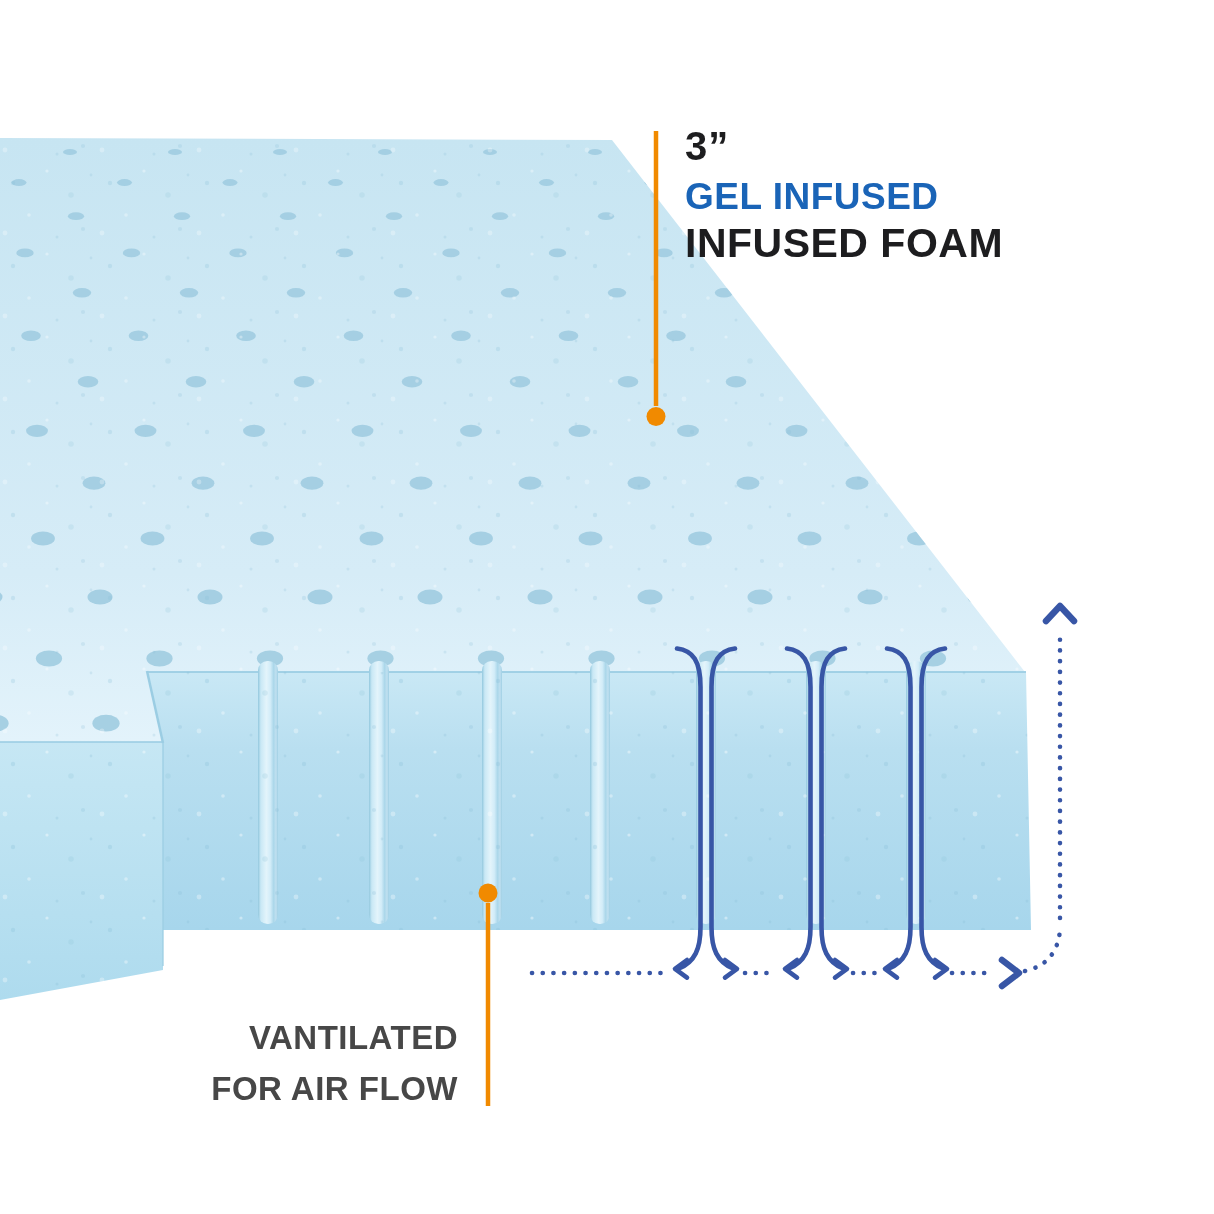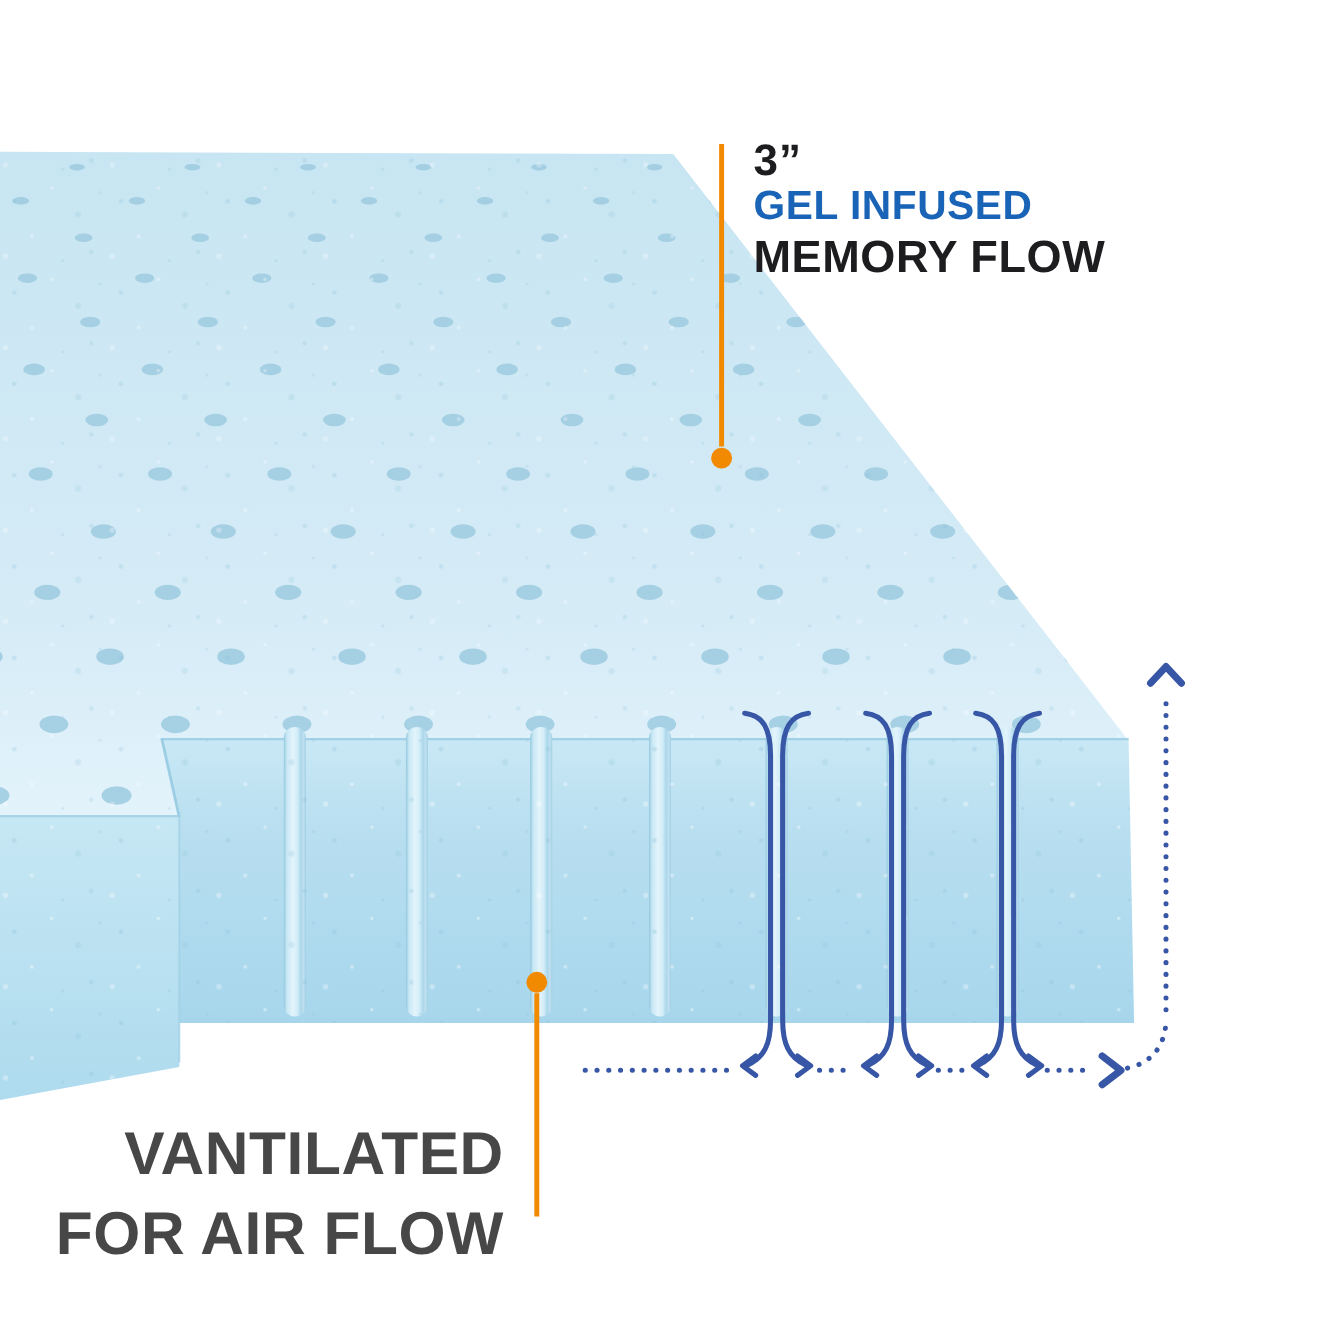--- a/index.html
+++ b/index.html
@@ -19,25 +19,25 @@
   .orange-dot{fill:var(--accent-orange);}
   .flow{stroke:var(--airflow-blue);fill:none;stroke-width:4.6;stroke-linecap:round;stroke-linejoin:round;}
   .flow-dots{stroke-dasharray:0.1 10.6;}
   .flow-chev{stroke-width:6.5;}
   .edge-line{stroke:#9bcde3;fill:none;}
   .callout-top{
     position:absolute;left:685px;top:126px;
     font-weight:700;color:var(--text-dark);white-space:nowrap;
   }
   .thickness{font-size:40px;line-height:1;letter-spacing:1px;}
-  .material-1{font-size:37px;line-height:1;margin-top:2px;color:var(--material-blue);letter-spacing:.5px;}
+  .material-1{font-size:37px;line-height:1;margin-top:12px;color:var(--material-blue);letter-spacing:.5px;}
   .material-2{font-size:41px;line-height:1;margin-top:8px;letter-spacing:.5px;}
   .callout-bottom{
     position:absolute;right:756px;top:1021px;text-align:right;
-    font-weight:700;color:var(--feature-gray);font-size:55px;line-height:1.0;
+    font-weight:700;color:var(--feature-gray);font-size:33px;line-height:1.0;
     white-space:nowrap;letter-spacing:.5px;
   }
   .callout-bottom .line2{margin-top:18px;}
 </style>
 </head>
 <body>
 
 <div id="stage">
 
   <svg id="illustration-svg" width="1214" height="1214" viewBox="0 0 1214 1214">
@@ -309,21 +309,21 @@
     </g>
     <g>
       <circle class="orange-dot" cx="488" cy="893" r="9.5"></circle>
       <line class="orange-line" x1="488" y1="903" x2="488" y2="1106"></line>
     </g>
   </svg>
 
   <div class="callout-top">
     <div class="thickness">3”</div>
     <div class="material-1">GEL INFUSED</div>
-    <div class="material-2">MEMORY FLOW</div>
+    <div class="material-2">INFUSED FOAM</div>
   </div>
 
   <div class="callout-bottom">
     <div class="line1">VANTILATED</div>
     <div class="line2">FOR AIR FLOW</div>
   </div>
 
 </div>
 
 </body></html>

